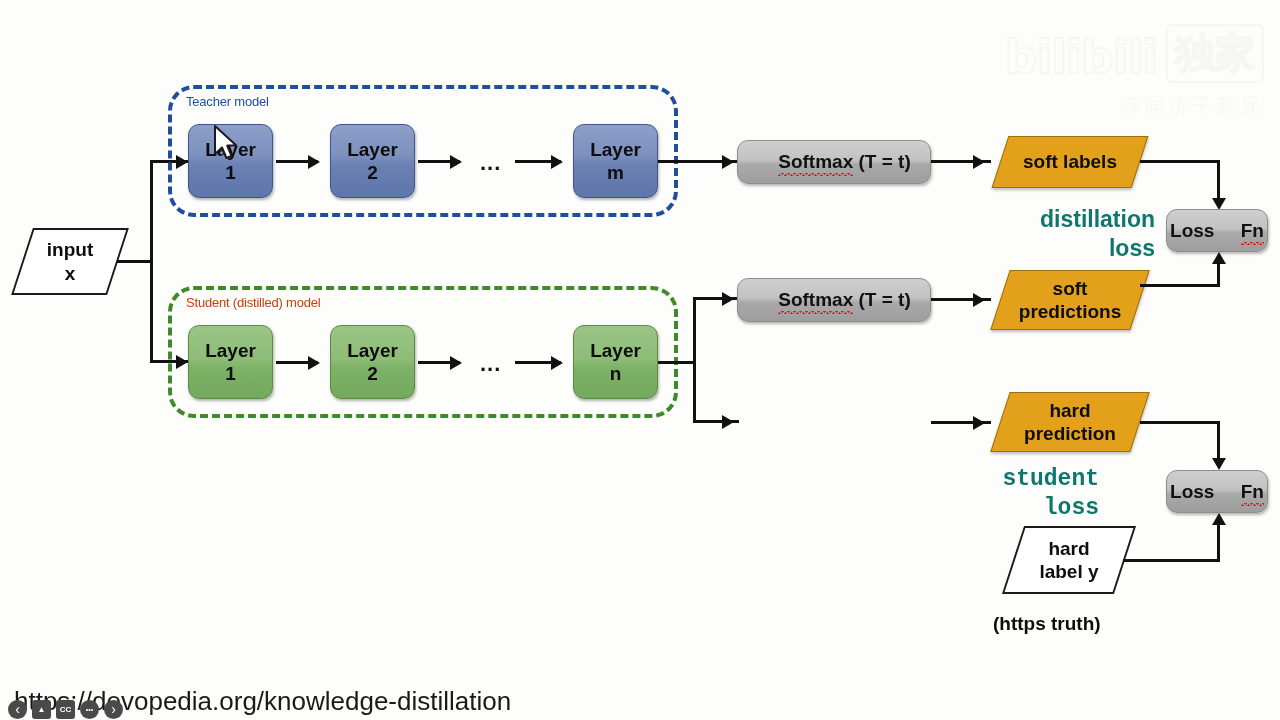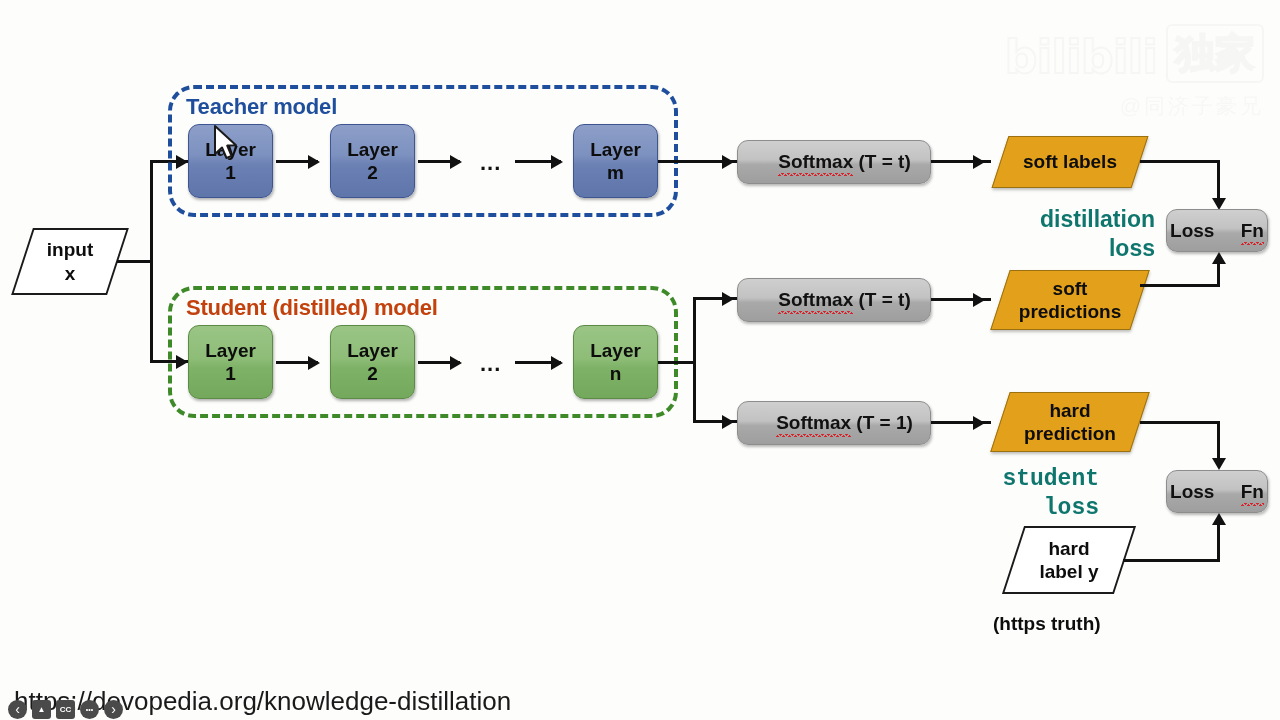--- a/index.html
+++ b/index.html
@@ -24,22 +24,22 @@
     border-style: dashed;
     border-width: 4px;
     border-radius: 26px;
     background: transparent;
   }
   .group-teacher { border-color: #1f4e9c; }
   .group-student { border-color: #3e8a29; }
 
   .group-title {
     position: absolute;
-    font-weight: bold;
-    font-size: 22px;
+    font-weight: normal;
+    font-size: 13px;
     letter-spacing: -0.2px;
     white-space: nowrap;
   }
   .title-teacher { color: #1f4e9c; }
   .title-student { color: #c2410c; }
 
   
   .layer-box {
     border-radius: 11px;
     display: flex;
@@ -329,23 +329,20 @@
   </div>
   <div class="abs ln" style="left:931px; top:160px; width:60px; height:3px;"></div>
   <div class="abs arrow-r" style="left:973px; top:155px;"></div>
 
   <div class="abs grey-box softmax-box" style="left:737px; top:278px; width:194px; height:44px;">
     <span><span class="squiggle">Softmax</span><span> (T = t)</span></span>
   </div>
   <div class="abs ln" style="left:931px; top:298px; width:60px; height:3px;"></div>
   <div class="abs arrow-r" style="left:973px; top:293px;"></div>
 
-  <div class="abs grey-box softmax-box" style="left:737px; top:401px; width:194px; height:44px;">
-    <span><span class="squiggle">Softmax</span><span> (T = 1)</span></span>
-  </div>
   <div class="abs ln" style="left:931px; top:421px; width:60px; height:3px;"></div>
   <div class="abs arrow-r" style="left:973px; top:416px;"></div>
 
   <div class="abs para" style="left:1000px; top:136px; width:140px; height:52px;">
     <div class="para-inner">
       <span>soft labels</span>
     </div>
   </div>
 
   <div class="abs para" style="left:1000px; top:270px; width:140px; height:60px;">

